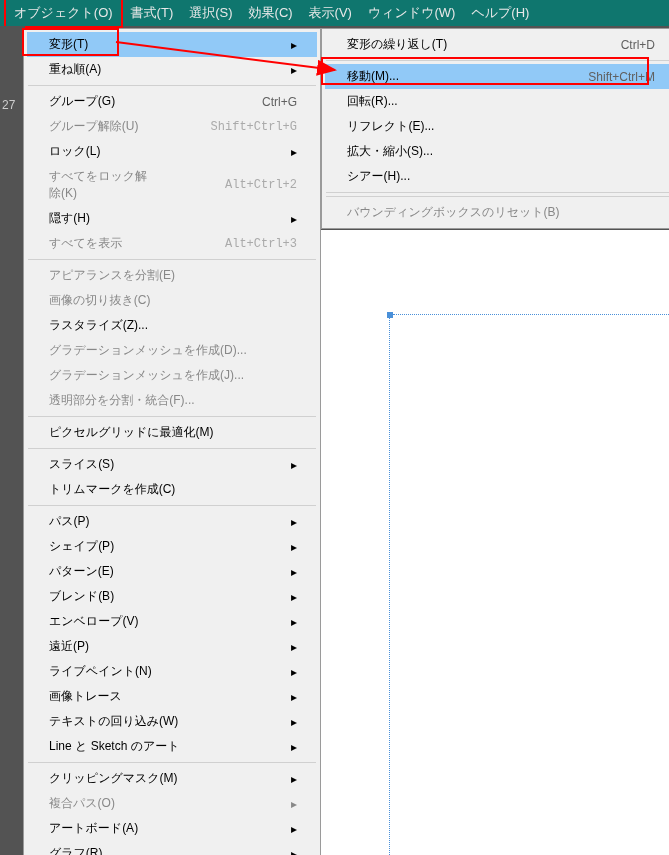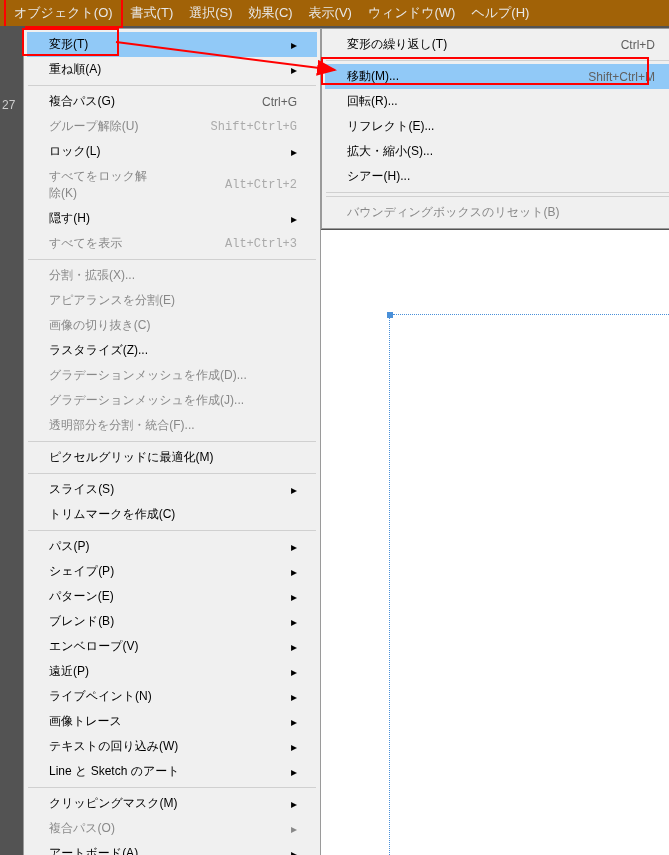--- a/index.html
+++ b/index.html
@@ -10,21 +10,21 @@
     }
     body {
       width: 669px;
       height: 855px;
       background: #535353;
       position: relative;
       overflow: hidden;
     }
     .menubar {
       height: 26px;
-      background: #a16207;
+      background: #0f766e;
       display: flex;
       align-items: center;
       padding: 0 4px;
       color: #e8e8e8;
       font-size: 13px;
     }
     .menubar-item {
       padding: 4px 8px;
       cursor: default;
     }
@@ -178,21 +178,21 @@
     <div class="menu-item selected">
       <span class="label">変形(T)</span>
       <span class="arrow">▸</span>
     </div>
     <div class="menu-item">
       <span class="label">重ね順(A)</span>
       <span class="arrow">▸</span>
     </div>
     <div class="menu-divider"></div>
     <div class="menu-item">
-      <span class="label">複合パス(G)</span>
+      <span class="label">グループ(G)</span>
       <span class="shortcut">Ctrl+G</span>
     </div>
     <div class="menu-item disabled">
       <span class="label">グループ解除(U)</span>
       <span class="shortcut">Shift+Ctrl+G</span>
     </div>
     <div class="menu-item">
       <span class="label">ロック(L)</span>
       <span class="arrow">▸</span>
     </div>
@@ -202,23 +202,20 @@
     </div>
     <div class="menu-item">
       <span class="label">隠す(H)</span>
       <span class="arrow">▸</span>
     </div>
     <div class="menu-item disabled">
       <span class="label">すべてを表示</span>
       <span class="shortcut">Alt+Ctrl+3</span>
     </div>
     <div class="menu-divider"></div>
-    <div class="menu-item disabled">
-      <span class="label">分割・拡張(X)...</span>
-    </div>
     <div class="menu-item disabled">
       <span class="label">アピアランスを分割(E)</span>
     </div>
     <div class="menu-item disabled">
       <span class="label">画像の切り抜き(C)</span>
     </div>
     <div class="menu-item">
       <span class="label">ラスタライズ(Z)...</span>
     </div>
     <div class="menu-item disabled">

